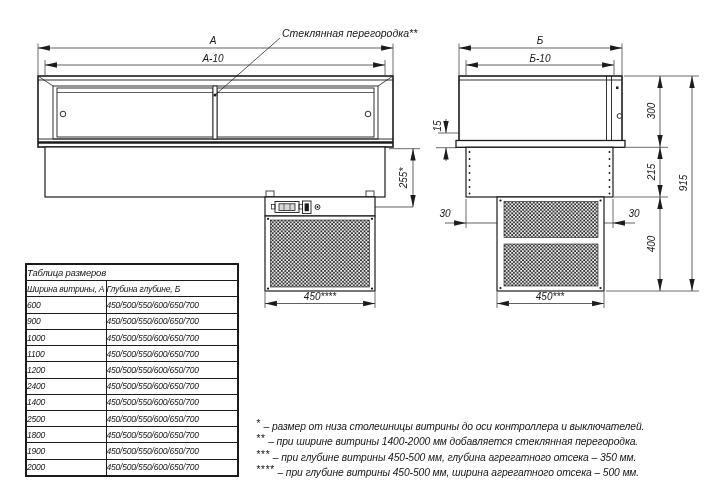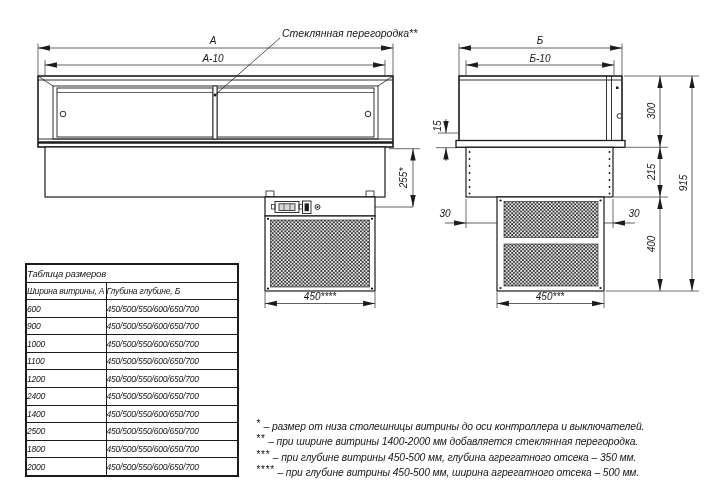--- a/index.html
+++ b/index.html
@@ -267,20 +267,24 @@
       </tr>
         <tr>
         <td>2500</td>
         <td>450/500/550/600/650/700</td>
       </tr>
         <tr>
         <td>1800</td>
         <td>450/500/550/600/650/700</td>
       </tr>
         <tr>
+        <td>1900</td>
+        <td>450/500/550/600/650/700</td>
+      </tr>
+        <tr>
         <td>2000</td>
         <td>450/500/550/600/650/700</td>
       </tr>
       </tbody>
   </table>
 
   <div class="notes">
     <div class="note"><span class="mark">*</span><span>– размер от низа столешницы витрины до оси контроллера и выключателей.</span></div>
     <div class="note"><span class="mark">**</span><span>– при ширине витрины 1400-2000 мм добавляется стеклянная перегородка.</span></div>
     <div class="note"><span class="mark">***</span><span>– при глубине витрины 450-500 мм, глубина агрегатного отсека – 350 мм.</span></div>

